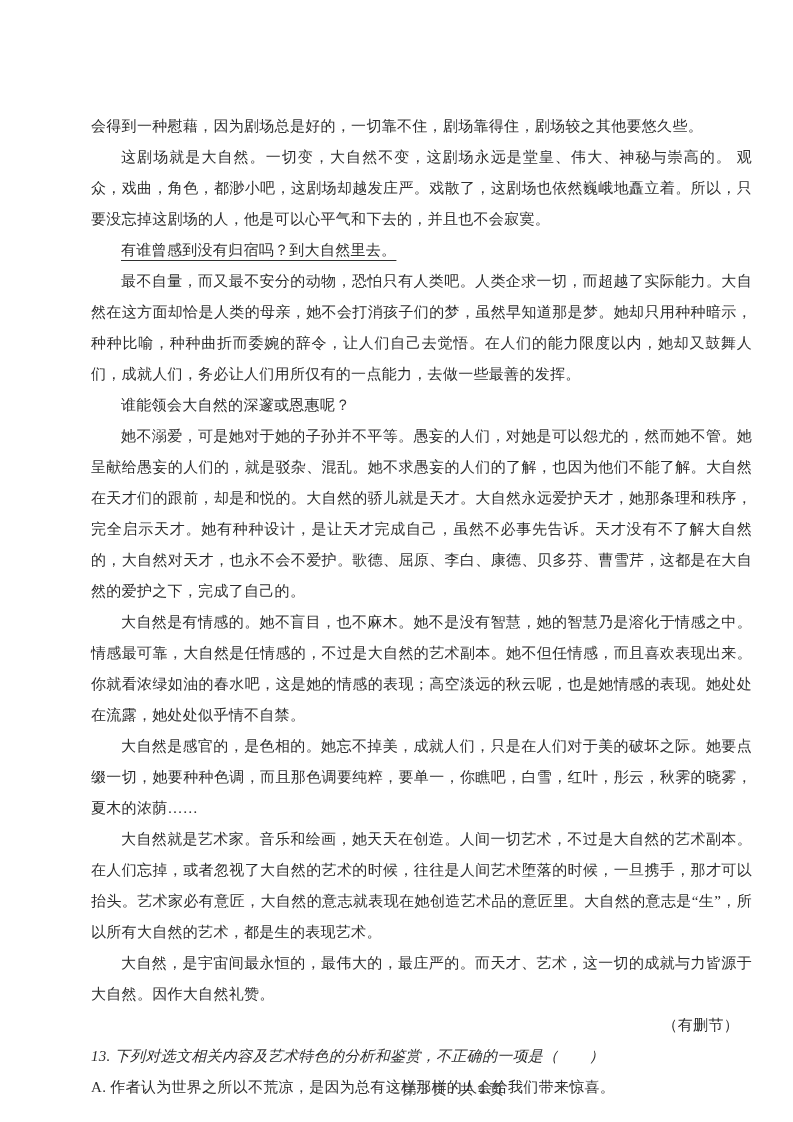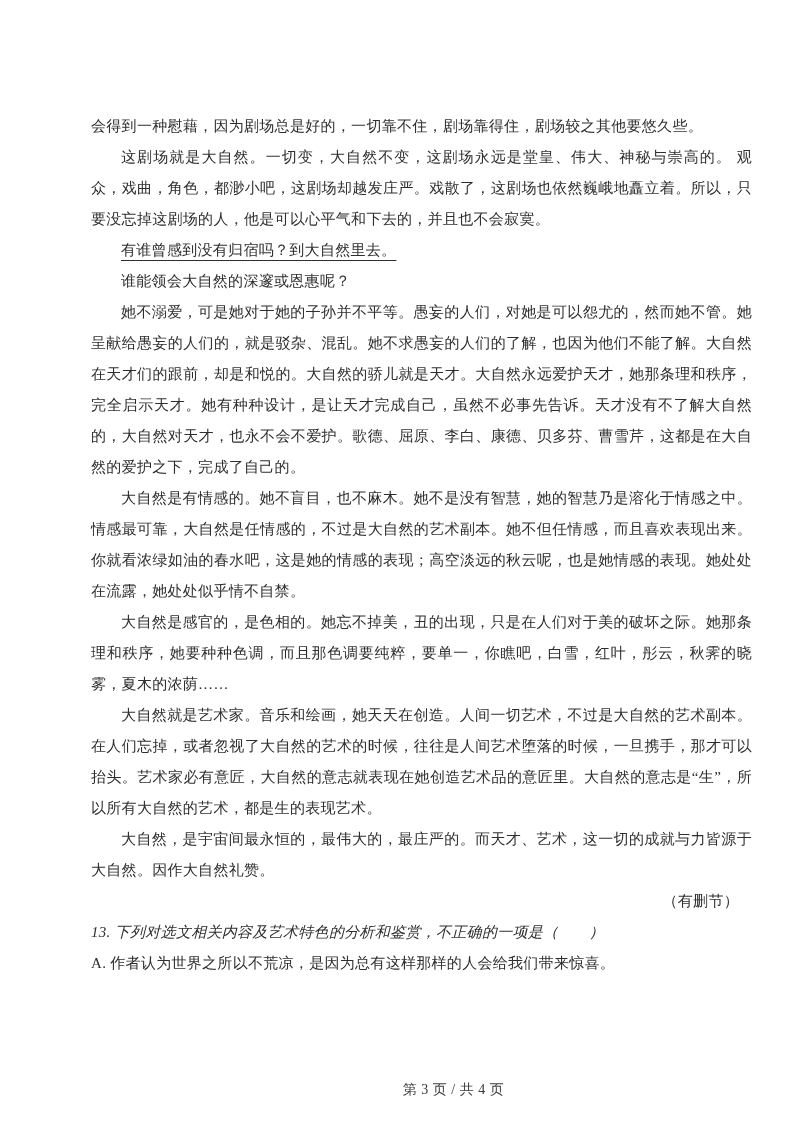--- a/index.html
+++ b/index.html
@@ -63,24 +63,25 @@
 </style>
 </head>
 <body>
 
 <div class="page">
 
   <div class="content">
     <p>会得到一种慰藉，因为剧场总是好的，一切靠不住，剧场靠得住，剧场较之其他要悠久些。</p>
     <p class="para-indent">这剧场就是大自然。一切变，大自然不变，这剧场永远是堂皇、伟大、神秘与崇高的。 观众，戏曲，角色，都渺小吧，这剧场却越发庄严。戏散了，这剧场也依然巍峨地矗立着。所以，只要没忘掉这剧场的人，他是可以心平气和下去的，并且也不会寂寞。</p>
     <p class="para-indent para-underline">有谁曾感到没有归宿吗？到大自然里去。</p>
+    <p class="para-indent">最不自量，而又最不安分的动物，恐怕只有人类吧。人类企求一切，而超越了实际能力。大自然在这方面却恰是人类的母亲，她不会打消孩子们的梦，虽然早知道那是梦。她却只用种种暗示，种种比喻，种种曲折而委婉的辞令，让人们自己去觉悟。在人们的能力限度以内，她却又鼓舞人们，成就人们，务必让人们用所仅有的一点能力，去做一些最善的发挥。</p>
     <p class="para-indent">谁能领会大自然的深邃或恩惠呢？</p>
     <p class="para-indent">她不溺爱，可是她对于她的子孙并不平等。愚妄的人们，对她是可以怨尤的，然而她不管。她呈献给愚妄的人们的，就是驳杂、混乱。她不求愚妄的人们的了解，也因为他们不能了解。大自然在天才们的跟前，却是和悦的。大自然的骄儿就是天才。大自然永远爱护天才，她那条理和秩序，完全启示天才。她有种种设计，是让天才完成自己，虽然不必事先告诉。天才没有不了解大自然的，大自然对天才，也永不会不爱护。歌德、屈原、李白、康德、贝多芬、曹雪芹，这都是在大自然的爱护之下，完成了自己的。</p>
     <p class="para-indent">大自然是有情感的。她不盲目，也不麻木。她不是没有智慧，她的智慧乃是溶化于情感之中。情感最可靠，大自然是任情感的，不过是大自然的艺术副本。她不但任情感，而且喜欢表现出来。你就看浓绿如油的春水吧，这是她的情感的表现；高空淡远的秋云呢，也是她情感的表现。她处处在流露，她处处似乎情不自禁。</p>
-    <p class="para-indent">大自然是感官的，是色相的。她忘不掉美，丑的出现，只是在人们对于美的破坏之际。她那条理和秩序，她要种种色调，而且那色调要纯粹，要单一，你瞧吧，白雪，红叶，彤云，秋霁的晓雾，夏木的浓荫……</p>
+    <p class="para-indent">大自然是感官的，是色相的。她忘不掉美，成就人们，只是在人们对于美的破坏之际。她要点缀一切，她要种种色调，而且那色调要纯粹，要单一，你瞧吧，白雪，红叶，彤云，秋霁的晓雾，夏木的浓荫……</p>
     <p class="para-indent">大自然就是艺术家。音乐和绘画，她天天在创造。人间一切艺术，不过是大自然的艺术副本。在人们忘掉，或者忽视了大自然的艺术的时候，往往是人间艺术堕落的时候，一旦携手，那才可以抬头。艺术家必有意匠，大自然的意志就表现在她创造艺术品的意匠里。大自然的意志是“生”，所以所有大自然的艺术，都是生的表现艺术。</p>
     <p class="para-indent">大自然，是宇宙间最永恒的，最伟大的，最庄严的。而天才、艺术，这一切的成就与力皆源于大自然。因作大自然礼赞。</p>
     <p class="attribution">（有删节）</p>
     <p class="question-line">13. 下列对选文相关内容及艺术特色的分析和鉴赏，不正确的一项是（　　）</p>
     <p class="option-line">A. 作者认为世界之所以不荒凉，是因为总有这样那样的人会给我们带来惊喜。</p>
   </div>
 
 
   <div class="footer-viewer">
     <span class="shift">第 3 页 / 共 4 页</span>

